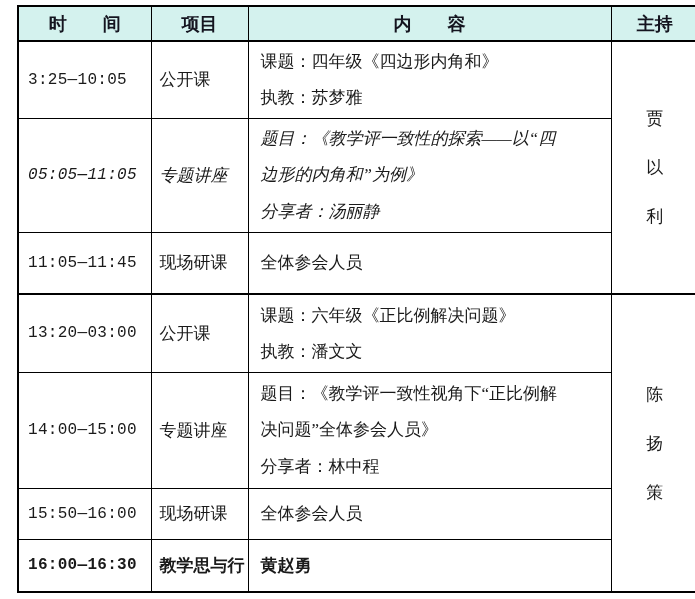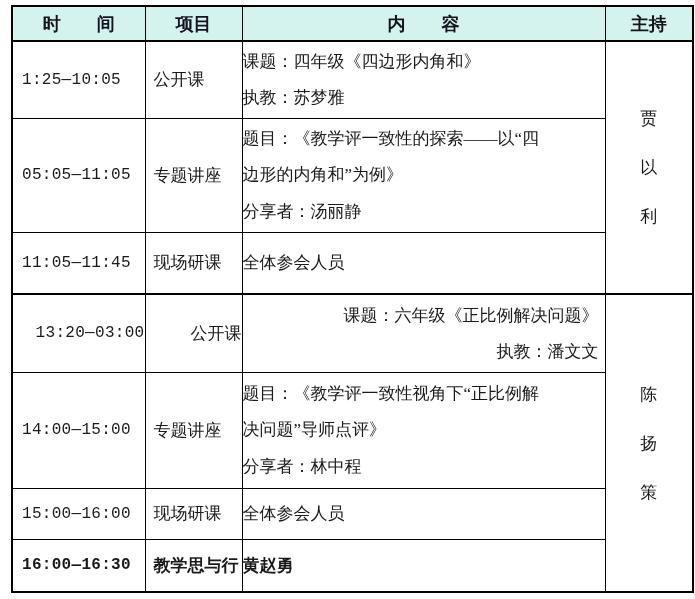--- a/index.html
+++ b/index.html
@@ -3,21 +3,21 @@
 <meta charset="utf-8">
 <style>
   * { box-sizing: border-box; }
   html, body { margin: 0; padding: 0; }
   body {
     width: 695px; height: 599px;
     background: #ffffff;
     font-family: "Liberation Serif", "DejaVu Serif", serif;
     position: relative;
   }
-  .sheet { position: absolute; left: 4px; top: 0; width: 555px; height: 599px; }
+  .sheet { position: absolute; left: 10px; top: 0; width: 555px; height: 599px; }
 
   table.schedule {
     position: absolute; left: 7px; top: 5px;
     width: 681px;
     border-collapse: collapse;
     table-layout: fixed;
     border: 2px solid var(--border, #000);
   }
   th, td {
     border: 1px solid var(--border, #000);
@@ -28,23 +28,23 @@
   th {
     background: var(--header-bg, #d4f2ee);
     font-size: 18px;
     font-weight: bold;
     text-align: center;
     color: #14141f;
     border-bottom-width: 2px;
   }
   tr.hdr  > th { height: 35px; }
   tr.r1 > td { height: 77px; }
-  tr.r2 > td { height: 114px; }
+  tr.r2 > td { height: 114px; font-style: italic; }
   tr.r3 > td { height: 62px; }
-  tr.r4 > td { height: 78px; text-align: right; }
+  tr.r4 > td { height: 78px; }
   tr.r5 > td { height: 116px; }
   tr.r6 > td { height: 51px; }
   tr.r7 > td { height: 53px; font-weight: bold; }
 
   
   tr.block-start > td { border-top: 2px solid var(--border, #000); }
 
   td.time-cell {
     font-family: "Liberation Mono", monospace;
     font-size: 16px;
@@ -53,21 +53,21 @@
     white-space: nowrap;
   }
   td.project-cell { font-size: 17px; padding-left: 8px; }
 
   td.content-cell .cell {
     height: 100%;
     display: flex;
     flex-direction: column;
     justify-content: center;
     gap: 15px;
-    padding-left: 0;
+    padding-left: 12px;
     padding-right: 6px;
   }
   td.content-cell .line { font-size: 17px; line-height: 1.25; }
 
   td.host-cell .vname {
     height: 100%;
     display: flex;
     flex-direction: column;
     align-items: center;
     justify-content: center;
@@ -89,21 +89,21 @@
 
     <tbody>
         <tr class="hdr">
       <th>时　　间</th>
       <th>项目</th>
       <th>内　　容</th>
       <th>主持</th>
     </tr>
 
     <tr class="r1">
-      <td class="time-cell">1:25—10:05</td>
+      <td class="time-cell">3:25—10:05</td>
       <td class="project-cell">公开课</td>
       <td class="content-cell">
         <div class="cell">
           <div class="line">课题：四年级《四边形内角和》</div>
           <div class="line">执教：苏梦雅</div>
         </div>
       </td>
       <td class="host-cell" rowspan="3">
         <div class="vname">
           <span>贾</span>
@@ -152,28 +152,28 @@
         </div>
       </td>
     </tr>
 
     <tr class="r5">
       <td class="time-cell">14:00—15:00</td>
       <td class="project-cell">专题讲座</td>
       <td class="content-cell">
         <div class="cell">
           <div class="line">题目：《教学评一致性视角下“正比例解</div>
-          <div class="line">决问题”导师点评》</div>
+          <div class="line">决问题”全体参会人员》</div>
           <div class="line">分享者：林中程</div>
         </div>
       </td>
     </tr>
 
     <tr class="r6">
-      <td class="time-cell">15:00—16:00</td>
+      <td class="time-cell">15:50—16:00</td>
       <td class="project-cell">现场研课</td>
       <td class="content-cell">
         <div class="cell">
           <div class="line">全体参会人员</div>
         </div>
       </td>
     </tr>
 
     <tr class="r7">
       <td class="time-cell">16:00—16:30</td>

